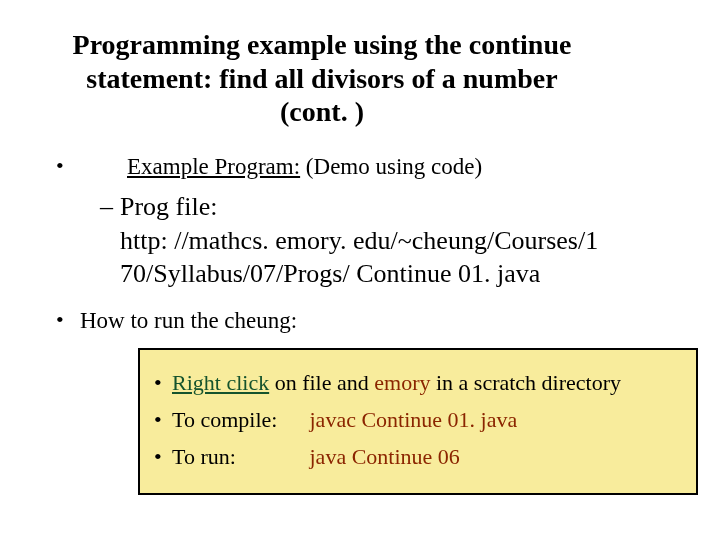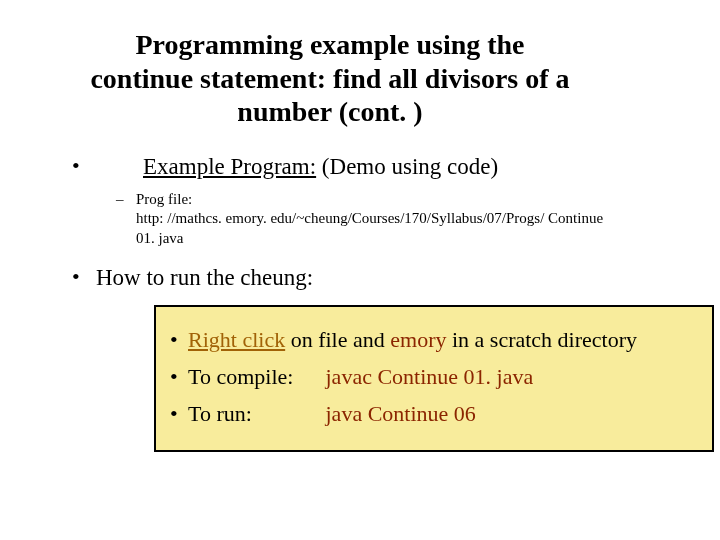--- a/index.html
+++ b/index.html
@@ -8,21 +8,21 @@
     width: 720px;
     height: 540px;
     background: #fff;
     font-family: "Times New Roman", Times, serif;
     color: #000;
   }
   .slide {
     box-sizing: border-box;
     width: 644px;
     height: 540px;
-    padding: 20px 40px 20px 56px;
+    padding: 20px 40px 20px 40px;
     position: relative;
     border-radius: 32px;
   }
   .title {
     text-align: center;
     font-weight: bold;
     font-size: 28px;
     line-height: 1.2;
     margin: 8px 30px 22px 30px;
   }
@@ -43,36 +43,36 @@
     position: absolute;
     left: 4px;
     top: 0;
     color: #000;
     font-size: 22px;
   }
   ul.inner {
     list-style: none;
     margin: 8px 0 0 0;
     padding: 0 0 0 18px;
-    font-size: 15px;
+    font-size: 26px;
   }
   ul.inner > li {
     position: relative;
     padding-left: 22px;
     line-height: 1.3;
     margin-bottom: 4px;
   }
   ul.inner > li::before {
     content: "–";
     position: absolute;
     left: 2px;
     top: 0;
   }
   .u { text-decoration: underline; margin-left: 47px; }
-  .link-blue { color: #a16207; text-decoration: underline; }
+  .link-blue { color: #14532d; text-decoration: underline; }
   .brown { color: #8b2500; }
   .code-box {
     background: #f8ec9c;
     border: 2px solid #000;
     margin: 12px 0 0 58px;
     width: 560px;
     box-sizing: border-box;
     padding: 12px 14px 14px 14px;
     font-size: 22px;
   }

